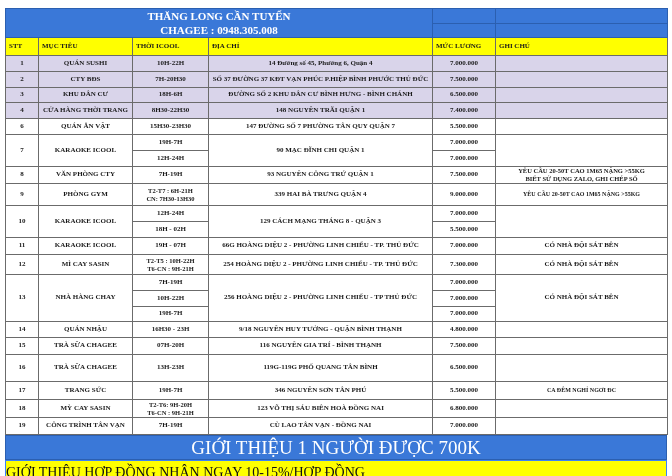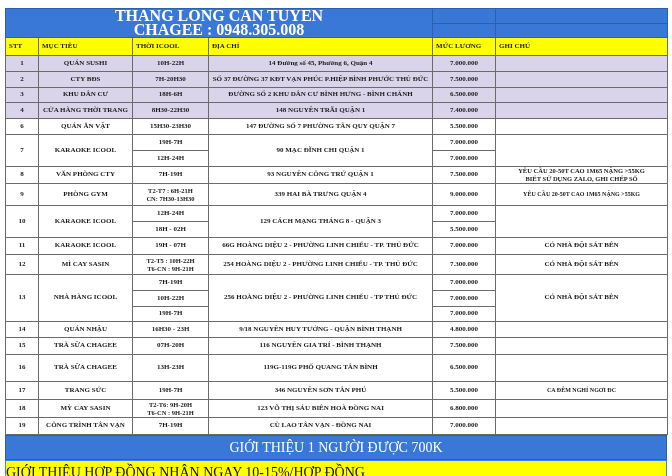--- a/index.html
+++ b/index.html
@@ -5,25 +5,25 @@
   html, body { margin: 0; padding: 0; background: #ffffff; }
   body { width: 672px; height: 476px; position: relative; overflow: hidden;
          font-family: "Liberation Serif", "DejaVu Serif", serif; }
   .sheet { position: absolute; left: 5px; top: 8px; width: 662px; }
   table { border-collapse: collapse; width: 662px; table-layout: fixed; }
   td { border: 1px solid #6b6b6b; padding: 0 3px; font-size: 7px; font-weight: bold;
        color: #1a1a1a; white-space: nowrap; overflow: hidden; line-height: 1.1; }
   .c { text-align: center; }
   .l { text-align: center; }
   .title-row td { background: #3a78d8; color: #ffffff; border-color: #2b5fb0; }
-  .title-main { font-size: 16px; text-align: center; line-height: 14px; }
+  .title-main { font-size: 11px; text-align: center; line-height: 14px; }
   .hdr td { background: #ffff00; height: 17px; font-size: 7px; text-align: left; }
   tr.shade td { background: #d9d4ea; }
   tr.plain td { background: #ffffff; }
-  .banner-blue { background: #3a78d8; color: #ffffff; font-size: 14px; text-align: center;
+  .banner-blue { background: #3a78d8; color: #ffffff; font-size: 19px; text-align: center;
                  height: 23px; line-height: 23px; border: 1px solid #2b5fb0; }
   .banner-yellow { background: #ffff00; color: #111; font-size: 14px; text-align: left;
                    height: 24px; line-height: 24px; border: 1px solid #3b82f6; }
   .note2 { white-space: normal; line-height: 8px; font-size: 6.5px; }
   .time2 { white-space: normal; line-height: 8px; font-size: 6.5px; }
 </style>
 </head>
 <body>
 
 <div class="sheet">
@@ -171,21 +171,21 @@
           <div>T2-T5 : 10H-22H</div>
           <div>T6-CN : 9H-21H</div>
         </td>
         <td class="l">254 HOÀNG DIỆU 2 - PHƯỜNG LINH CHIỂU - TP. THỦ ĐỨC</td>
         <td class="c">7.300.000</td>
         <td class="c">CÓ NHÀ ĐỘI SÁT BÊN</td>
       </tr>
 
       <tr class="plain" style="height:16px">
         <td class="c" rowspan="3">13</td>
-        <td class="c" rowspan="3">NHÀ HÀNG ICOOL</td>
+        <td class="c" rowspan="3">NHÀ HÀNG CHAY</td>
         <td class="c">7H-19H</td>
         <td class="l" rowspan="3">256 HOÀNG DIỆU 2 - PHƯỜNG LINH CHIỂU - TP THỦ ĐỨC</td>
         <td class="c">7.000.000</td>
         <td class="c" rowspan="3">CÓ NHÀ ĐỘI SÁT BÊN</td>
       </tr>
       <tr class="plain" style="height:16px">
         <td class="c">10H-22H</td>
         <td class="c">7.000.000</td>
       </tr>
       <tr class="plain" style="height:15px">

